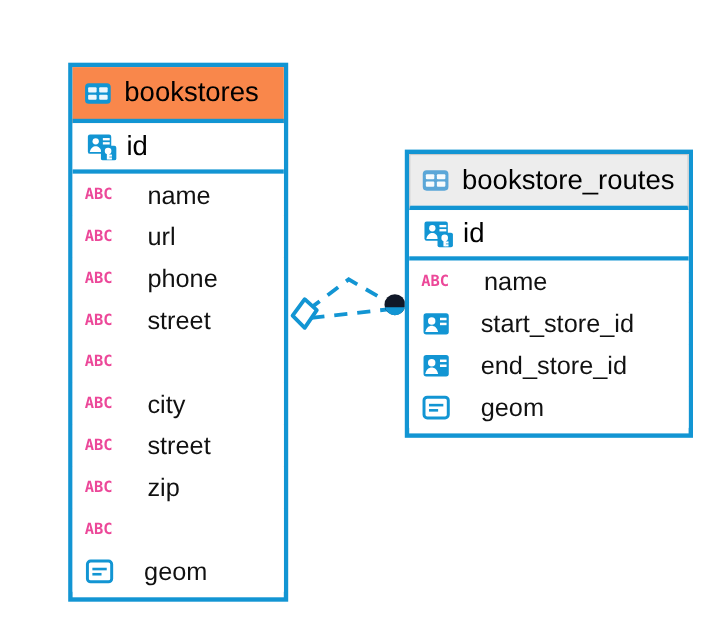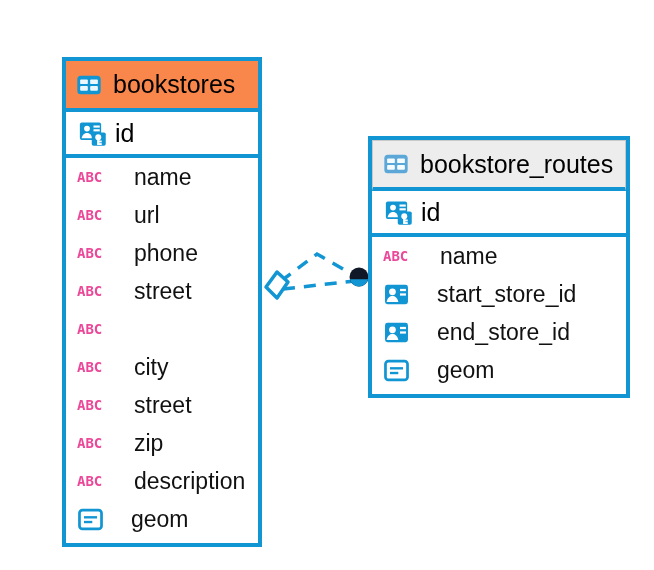--- a/index.html
+++ b/index.html
@@ -206,21 +206,20 @@
     <div class="field-row">
       <span class="abc-icon">ABC</span>
       <span class="field-label">street</span>
     </div>
     <div class="field-row">
       <span class="abc-icon">ABC</span>
       <span class="field-label">zip</span>
     </div>
     <div class="field-row">
       <span class="abc-icon">ABC</span>
-      <span class="field-label">description</span>
     </div>
     <div class="field-row">
       <span class="icon icon-geom">
         <svg viewBox="0 0 24 24" width="27" height="27" xmlns="http://www.w3.org/2000/svg">
           <rect x="2.2" y="3.6" width="19.6" height="16.8" rx="2.6" fill="#ffffff" stroke="#1295d3" stroke-width="2.4"></rect>
           <rect x="6.2" y="9.0" width="11.6" height="2.1" fill="#1295d3"></rect>
           <rect x="6.2" y="13.2" width="7.4" height="2.1" fill="#1295d3"></rect>
         </svg>
       </span>
       <span class="field-label">geom</span>

